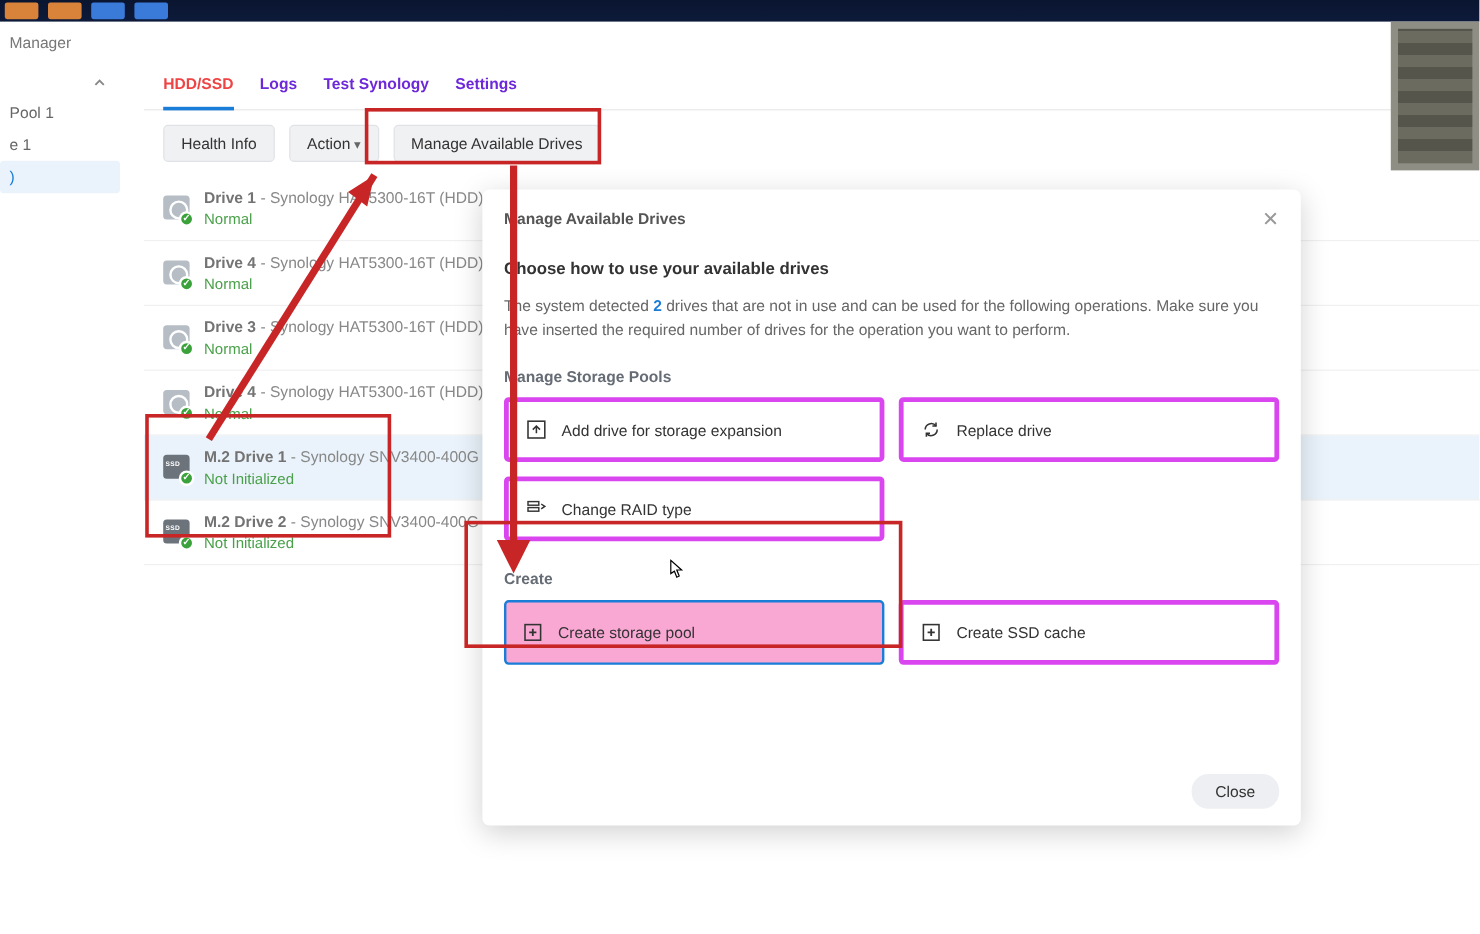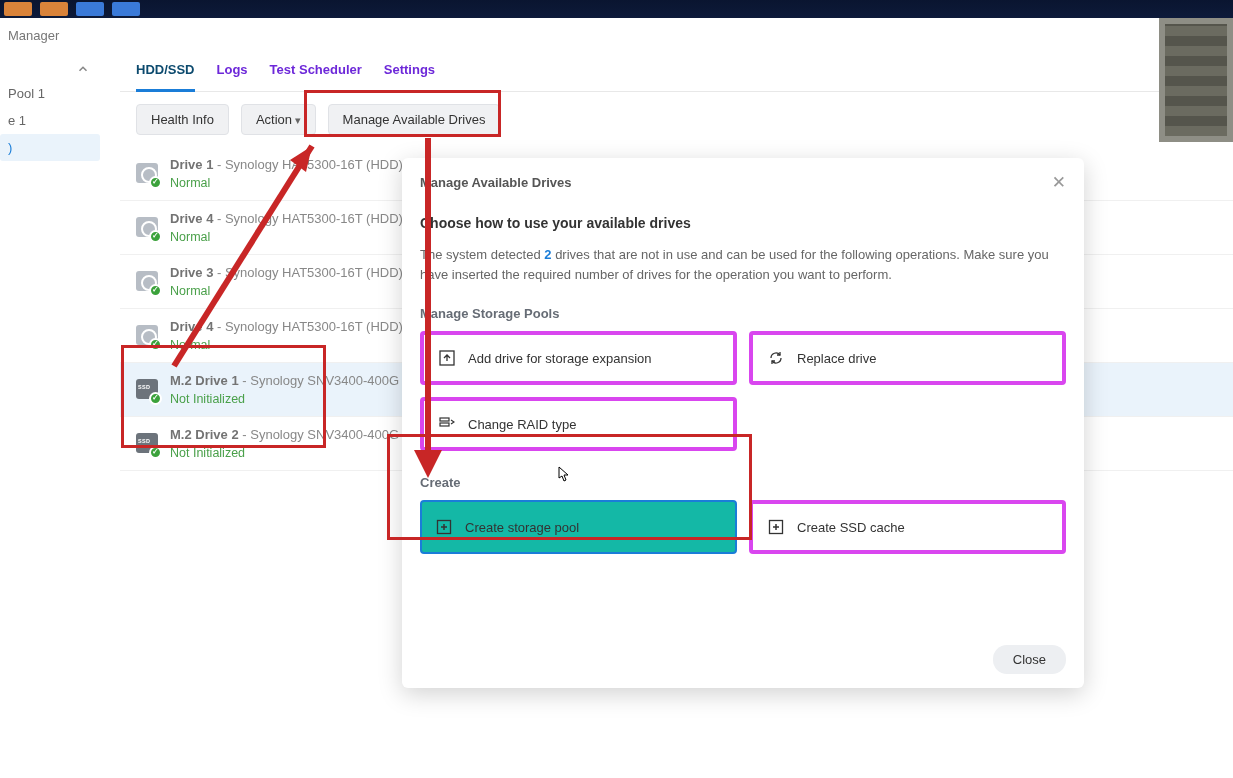--- a/index.html
+++ b/index.html
@@ -19,21 +19,21 @@
 .sidebar-toggle { display: flex; justify-content: flex-end; padding: 4px 10px; color: #888; cursor: pointer; }
 .sidebar-item { padding: 6px 8px; color: #666; font-size: 13px; cursor: pointer; border-radius: 3px; }
 .sidebar-item.active { background: #eaf3fb; color: #1a7dd8; }
 
 
 .main { position: absolute; left: 120px; top: 50px; right: 0; }
 
 
 .tabs { display: flex; gap: 22px; padding: 12px 16px 0 16px; border-bottom: 1px solid #e8e8e8; }
 .tab { padding: 0 0 12px 0; cursor: pointer; color: #6d28d9; font-weight: 600; font-size: 13px; }
-.tab.active { color: #0c4a6e; border-bottom: 3px solid #1a7dd8; margin-bottom: -1px; }
+.tab.active { color: #ef4444; border-bottom: 3px solid #1a7dd8; margin-bottom: -1px; }
 
 
 .toolbar { padding: 12px 16px; display: flex; gap: 12px; align-items: flex-end; }
 .btn { background: #f0f1f3; border: 1px solid #e0e2e6; border-radius: 4px; padding: 7px 14px; font-size: 13px; color: #333; cursor: pointer; }
 .btn.caret::after { content: " ▾"; color: #666; font-size: 11px; }
 
 
 .drive-list { }
 .drive-row { display: flex; align-items: center; padding: 10px 16px; border-bottom: 1px solid #f0f0f0; gap: 12px; }
 .drive-row.selected { background: #eaf3fb; }
@@ -56,21 +56,21 @@
 .modal-header { padding: 14px 18px; display: flex; justify-content: space-between; align-items: center; }
 .modal-title { font-weight: 600; color: #555; font-size: 13px; }
 .modal-close { color: #999; font-size: 17px; cursor: pointer; }
 .modal-body { padding: 4px 18px 10px 18px; flex: 1; }
 .modal-h2 { font-weight: 700; font-size: 14px; margin: 4px 0 14px 0; color: #333; }
 .modal-desc { color: #666; font-size: 13px; line-height: 1.5; margin-bottom: 22px; }
 .modal-desc .count { color: #1a7dd8; font-weight: 600; }
 .section-label { font-weight: 600; color: #666c75; font-size: 13px; margin-bottom: 10px; }
 .option-grid { display: grid; grid-template-columns: 1fr 1fr; gap: 12px; margin-bottom: 24px; }
 .option-card { border: 4px solid #d946ef; border-radius: 4px; padding: 14px 14px; display: flex; align-items: center; gap: 12px; cursor: pointer; font-size: 13px; color: #333; position: relative; }
-.option-card.highlight { border: 2px solid #1a7dd8; background: #14b8a6; padding: 13px 13px; }
+.option-card.highlight { border: 2px solid #1a7dd8; background: #f9a8d4; padding: 13px 13px; }
 .option-icon { width: 18px; height: 18px; display: inline-flex; align-items: center; justify-content: center; color:#333; }
 .modal-footer { padding: 14px 18px; display: flex; justify-content: flex-end; }
 .close-btn { background: #edeff2; border: none; border-radius: 14px; padding: 7px 20px; cursor: pointer; color: #333; font-size:13px; }
 
 
 .anno-box { position: absolute; border: 3px solid #c82626; }
 .arrow { position: absolute; pointer-events: none; }
 
 
 .watermark { position:absolute; left:500px; top:380px; color:#dfe2e5; font-size:21px; font-weight:700; letter-spacing:1px; }
@@ -104,21 +104,21 @@
   <div class="sidebar-item">Pool 1</div>
   <div class="sidebar-item">e 1</div>
   <div class="sidebar-item active">)</div>
 </div>
 
 <div class="main">
 
   <div class="tabs">
     <div class="tab active">HDD/SSD</div>
     <div class="tab">Logs</div>
-    <div class="tab">Test Scheduler</div>
+    <div class="tab">Test Synology</div>
     <div class="tab">Settings</div>
   </div>
 
   <div class="toolbar">
     <button class="btn">Health Info</button>
     <button class="btn caret">Action</button>
     <button class="btn">Manage Available Drives</button>
   </div>
 
   <div class="drive-list">

